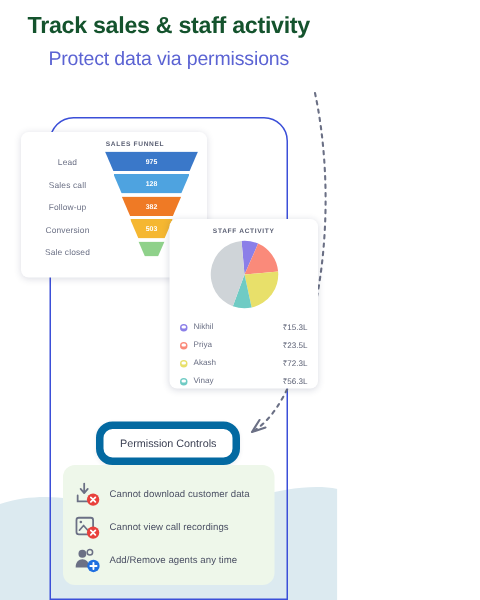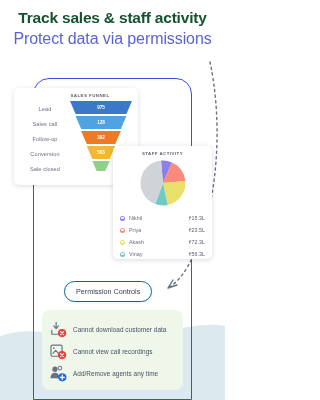--- a/index.html
+++ b/index.html
@@ -14,21 +14,21 @@
   
   .wave { position: absolute; left: 0; bottom: 0; width: 225px; height: 90px; }
 
   
   .headings { position: absolute; top: 8px; left: 0; width: 225px; text-align: center; }
   .h-title {
     font-size: 15.5px; font-weight: bold; color: #14532d;
     letter-spacing: -0.2px; line-height: 20px;
   }
   .h-sub {
-    font-size: 16px; color: #5b63d3; line-height: 20px;
+    font-size: 13px; color: #5b63d3; line-height: 20px;
     margin-top: 1px; letter-spacing: -0.1px;
   }
 
   
   .frame {
     position: absolute; left: 33px; top: 78px; width: 159px; height: 322px;
     border: 1.6px solid #3b4fd8; border-radius: 16px 16px 0 0;
     background: transparent;
   }
 
@@ -80,21 +80,21 @@
     content: ""; position: absolute; left: 1.4px; top: 1.4px;
     width: 2.2px; height: 2.2px; border-radius: 50%; background: #fff;
   }
   .lg-name { font-size: 5.4px; color: #6b7085; margin-left: 4px; flex: 1; }
   .lg-val { font-size: 5.4px; color: #5a5f73; }
 
   
   .pill {
     position: absolute; left: 64px; top: 281px;
     padding: 5px 11px; background: #ffffff;
-    border: 1px solid #0369a1; border-radius: 11px;
+    border: 5px solid #0369a1; border-radius: 11px;
     font-size: 7.2px; color: #3a3f52; white-space: nowrap;
     box-shadow: 0 1px 3px rgba(40,50,90,0.09);
   }
 
   
   .perm-card {
     position: absolute; left: 42px; top: 310px; width: 141px; height: 80px;
     background: #eef7ea; border-radius: 8px;
     padding: 8px 7px;
   }

